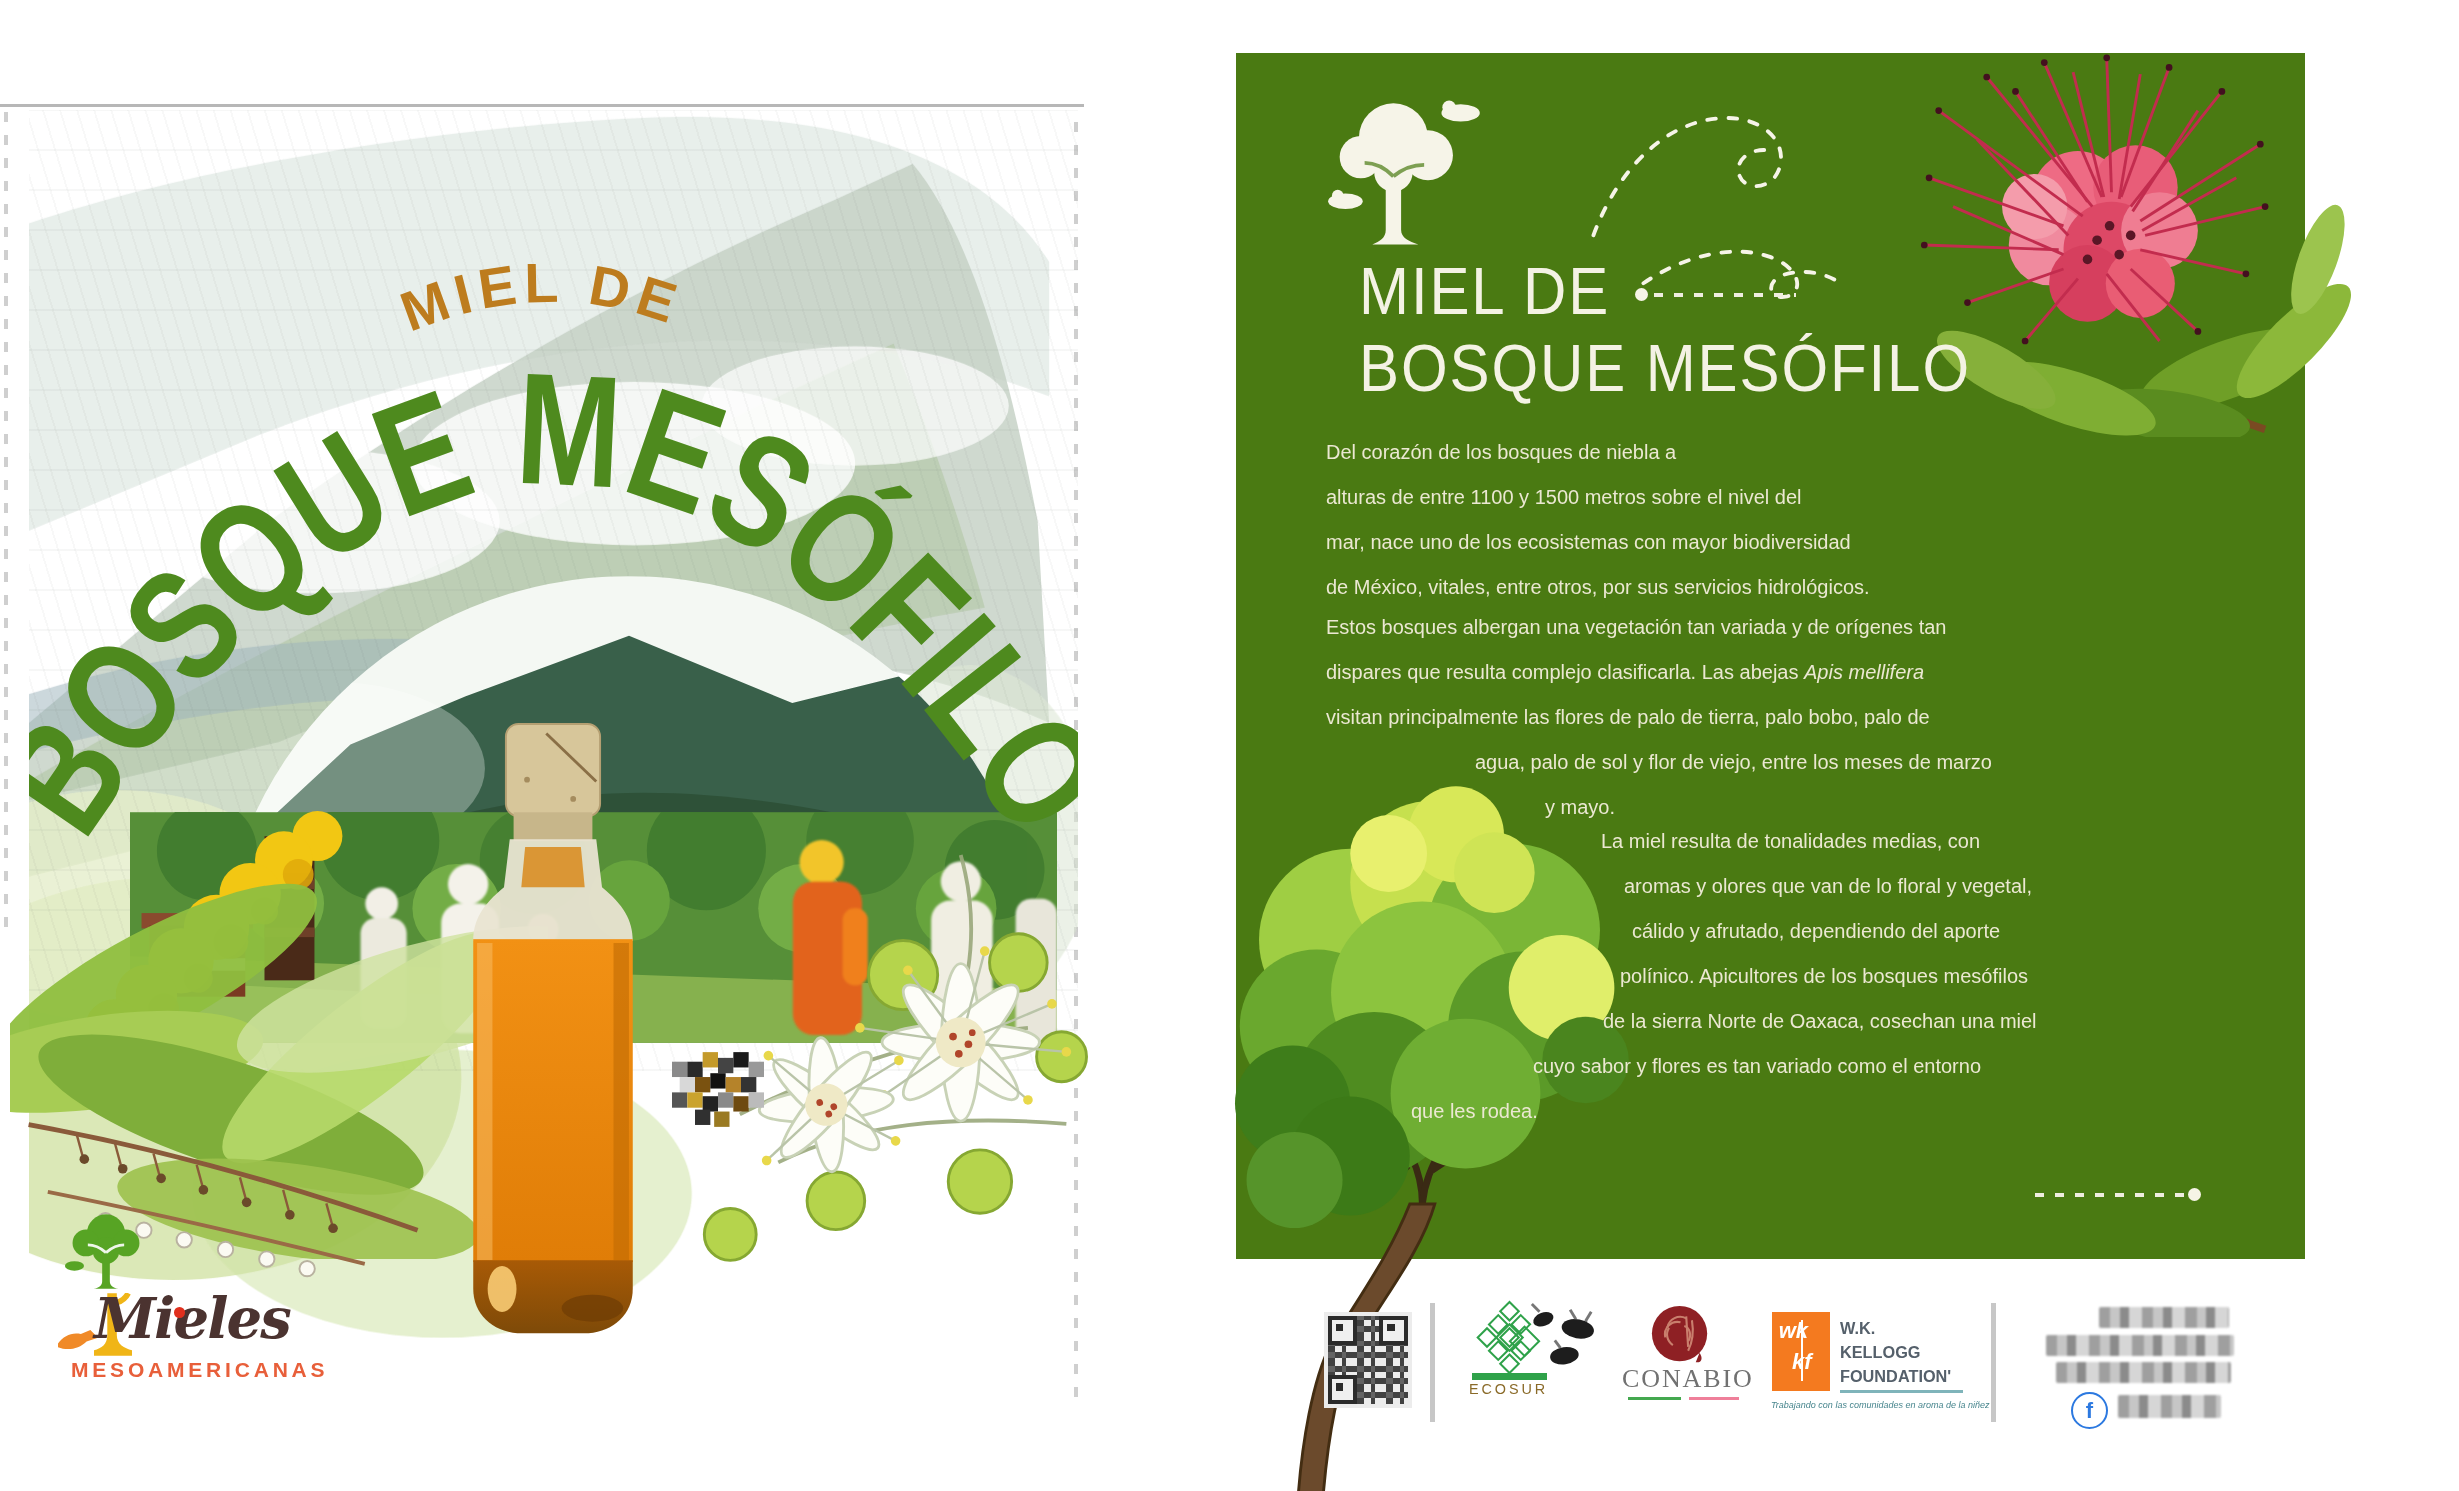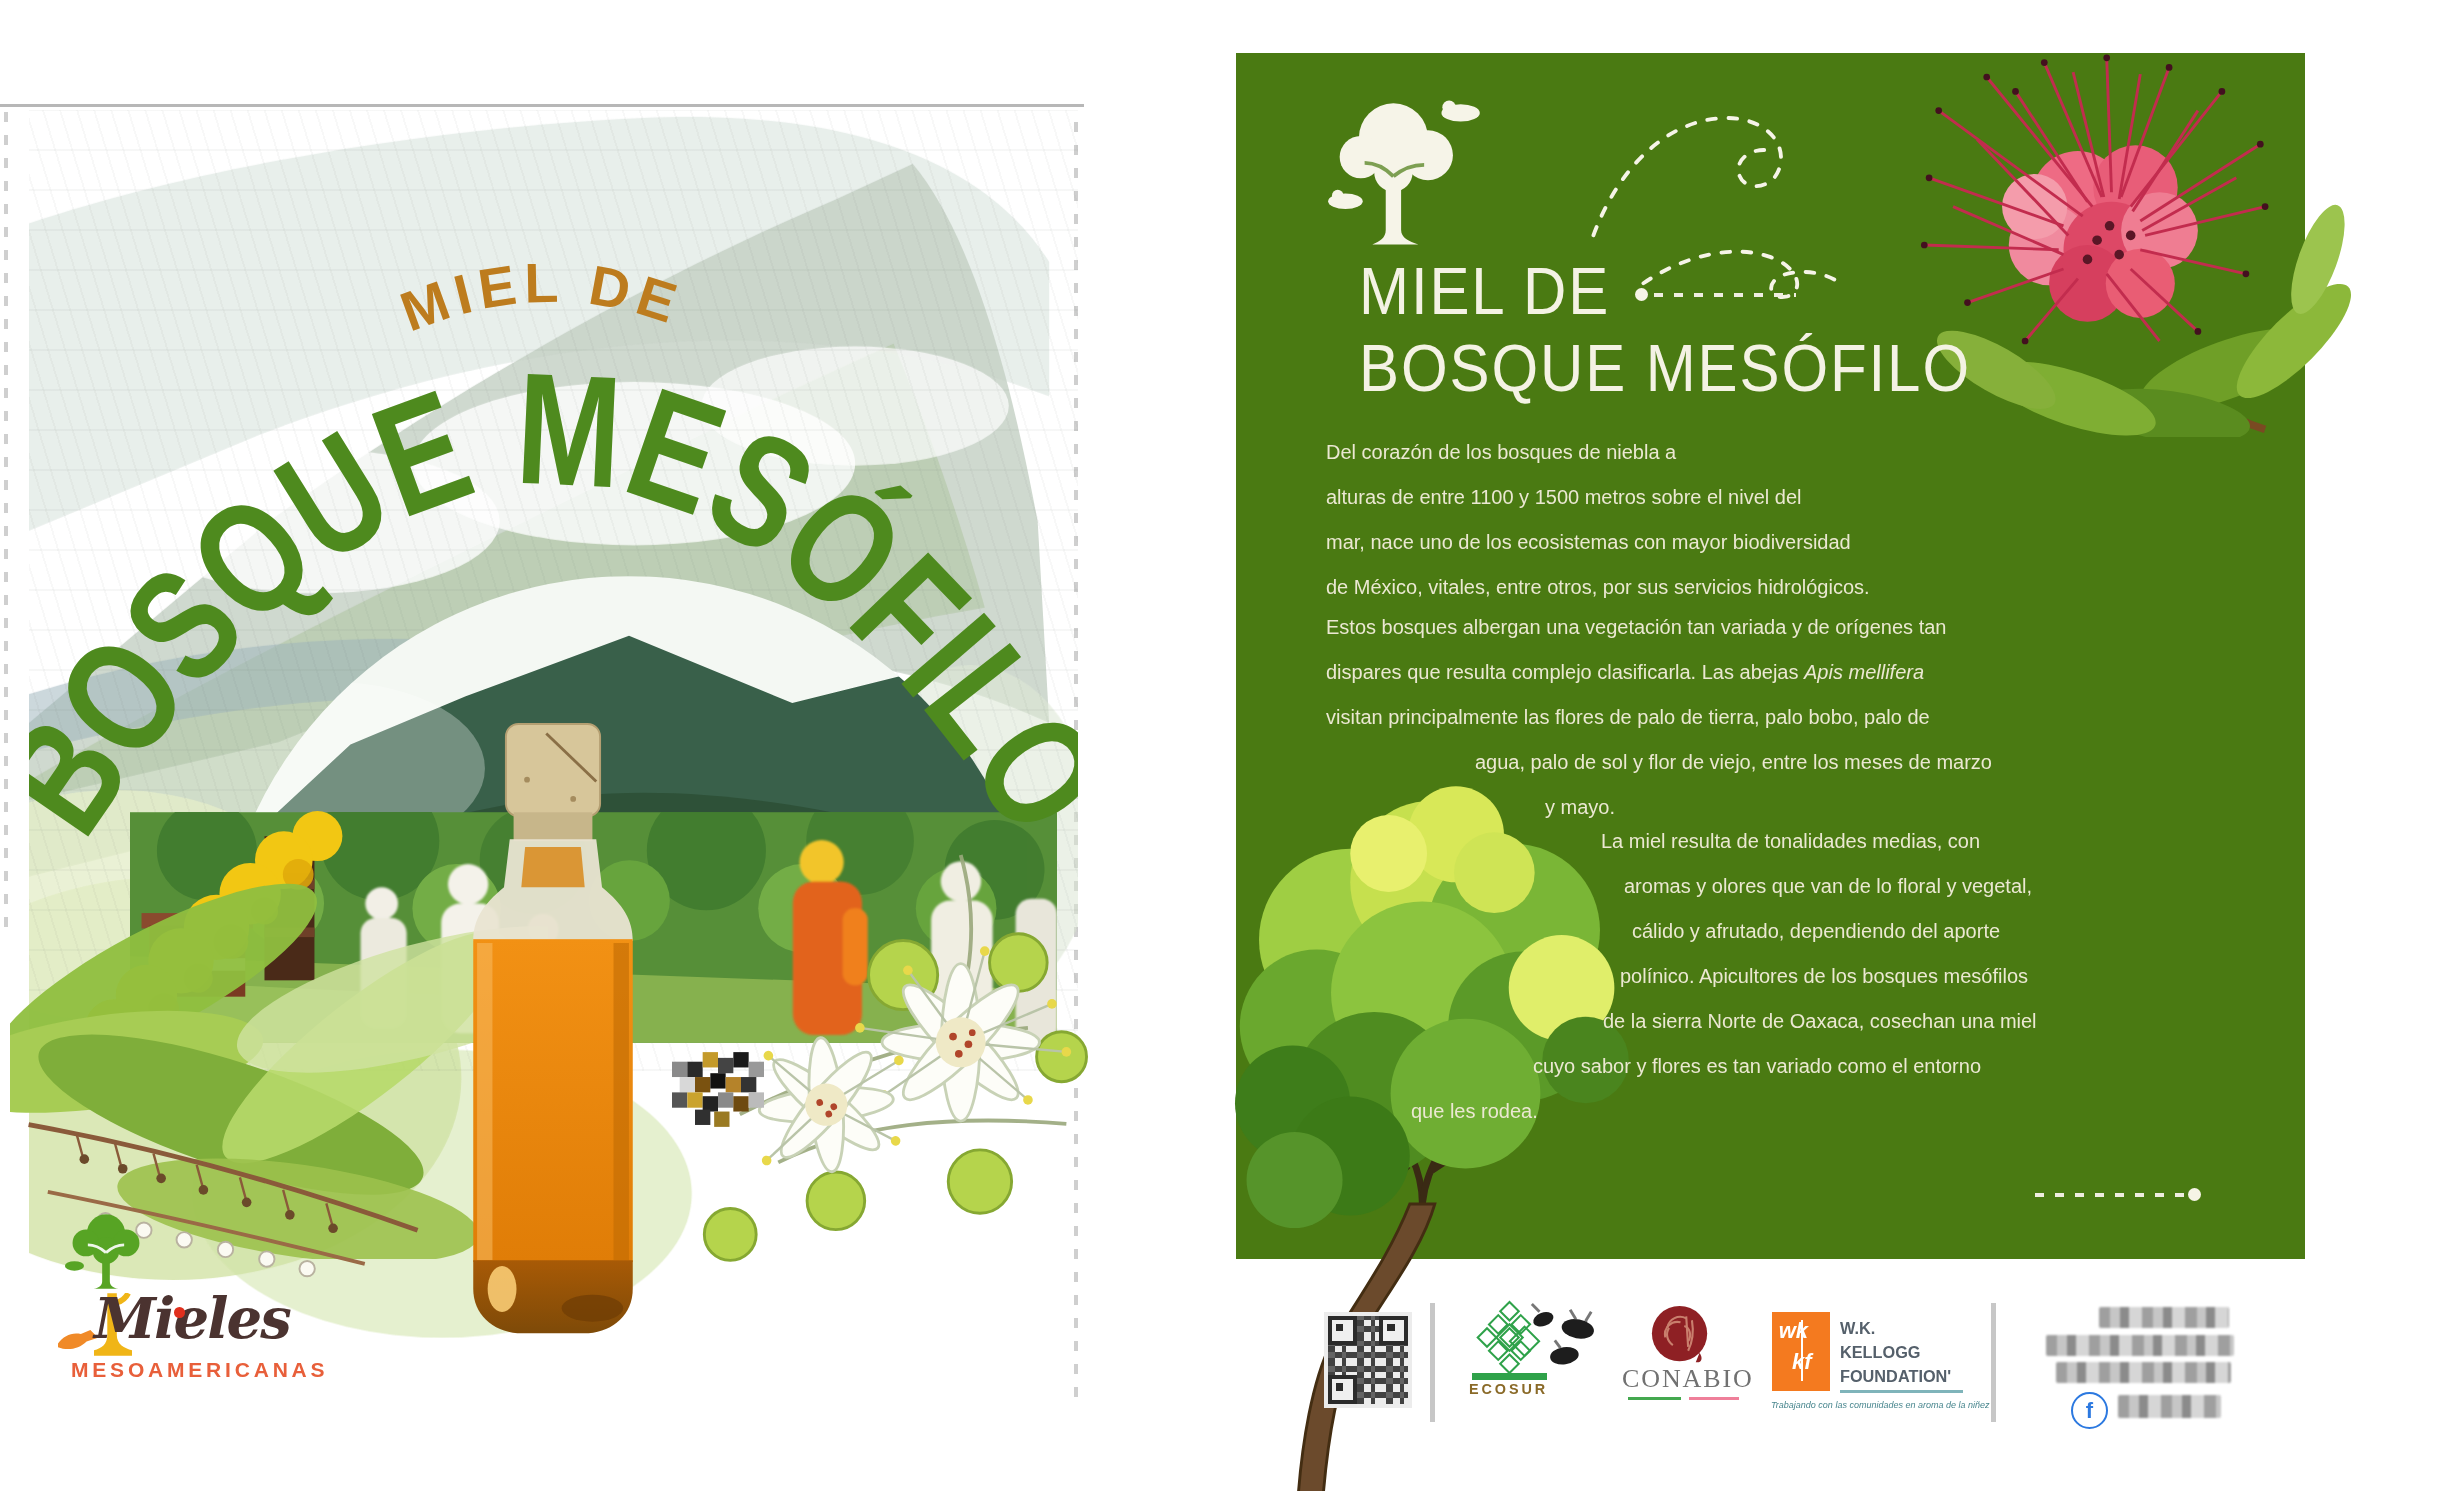--- a/index.html
+++ b/index.html
@@ -38,21 +38,21 @@
   .qr{left:1324px;top:1312px;width:88px;height:96px;background:#ececec;z-index:5;}
   .qr-data{position:absolute;left:3.8px;top:3.8px;right:3.8px;bottom:3.8px;filter:blur(0.5px);opacity:.9;
     background-image:
       repeating-linear-gradient(90deg,#2f2f2f 0 6.7px,transparent 6.7px 14.4px,#2f2f2f 14.4px 18px,transparent 18px 29px),
       repeating-linear-gradient(0deg,transparent 0 5.8px,#2f2f2f 5.8px 11.5px,transparent 11.5px 20px,#2f2f2f 20px 26px);
     background-blend-mode:screen;}
   .finder{position:absolute;width:21px;height:21px;border:4.8px solid #2b2b2b;background:#efefef;}
   .finder::after{content:"";position:absolute;left:3.8px;top:3.8px;width:7.7px;height:7.7px;background:#2b2b2b;}
 
   .ecosur-bar{left:1472px;top:1373px;width:75px;height:6.7px;background:#2fa24a;z-index:5;}
-  .ecosur-txt{left:1469px;top:1381px;font-size:14.4px;font-weight:bold;letter-spacing:2.9px;color:#8a6a28;z-index:5;}
+  .ecosur-txt{left:1469px;top:1381px;font-size:14.4px;font-weight:normal;letter-spacing:2.9px;color:#8a6a28;z-index:5;}
   .conabio-txt{left:1622px;top:1364px;font-family:"Liberation Serif",serif;font-size:26px;color:#717171;
                letter-spacing:1.9px;z-index:5;}
   .con-ul{height:2.9px;top:1397px;z-index:5;}
   .kellogg-sq{left:1772px;top:1312px;width:58px;height:79px;background:#f47a1f;z-index:5;color:#fff;
               font-style:italic;font-weight:bold;font-size:22px;}
   .kellogg-sq .bar{position:absolute;left:29px;top:7.7px;width:1.9px;height:61px;background:#fff;}
   .kel-txt{left:1840px;top:1316px;color:#55606b;font-size:16.3px;font-weight:bold;line-height:24px;z-index:5;}
   .kel-rule{left:1840px;top:1390px;width:123px;height:2.9px;background:#7fb4ba;z-index:5;}
   .kel-tag{left:1771px;top:1400px;font-size:9px;font-style:italic;color:#48868e;white-space:nowrap;z-index:5;}
   .fb{left:2071px;top:1392px;width:33px;height:33px;border:2.9px solid #2c79e0;border-radius:50%;z-index:5;

